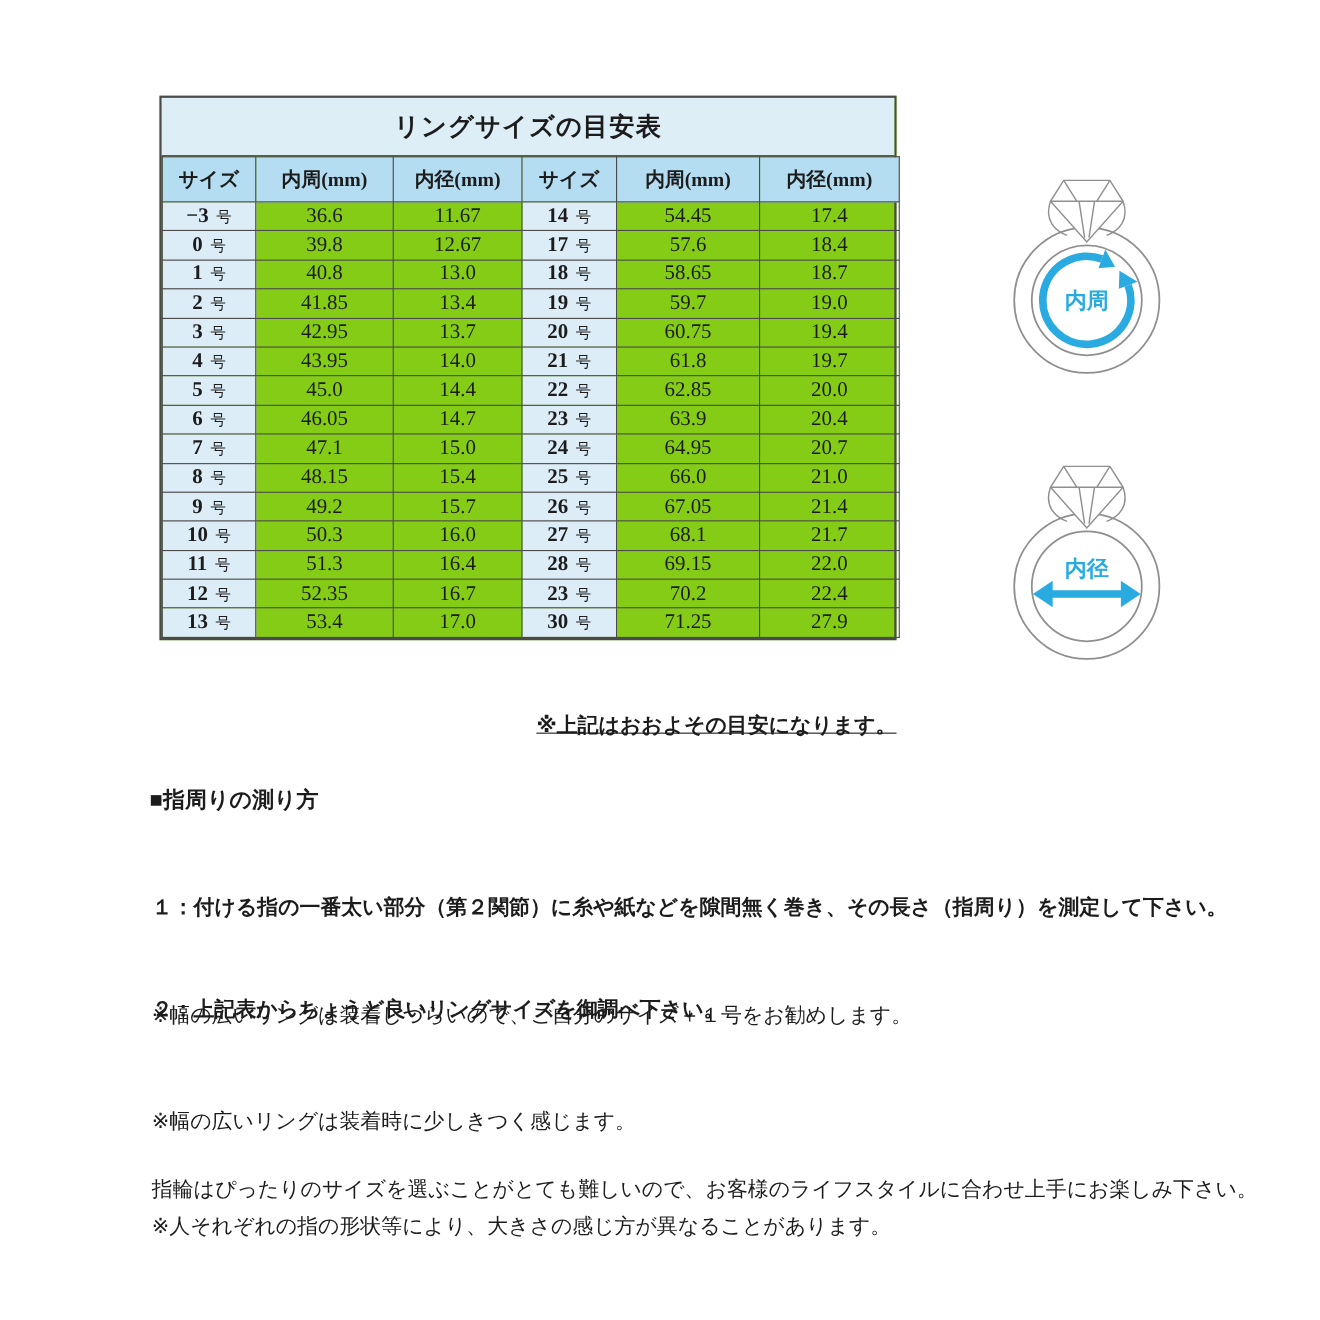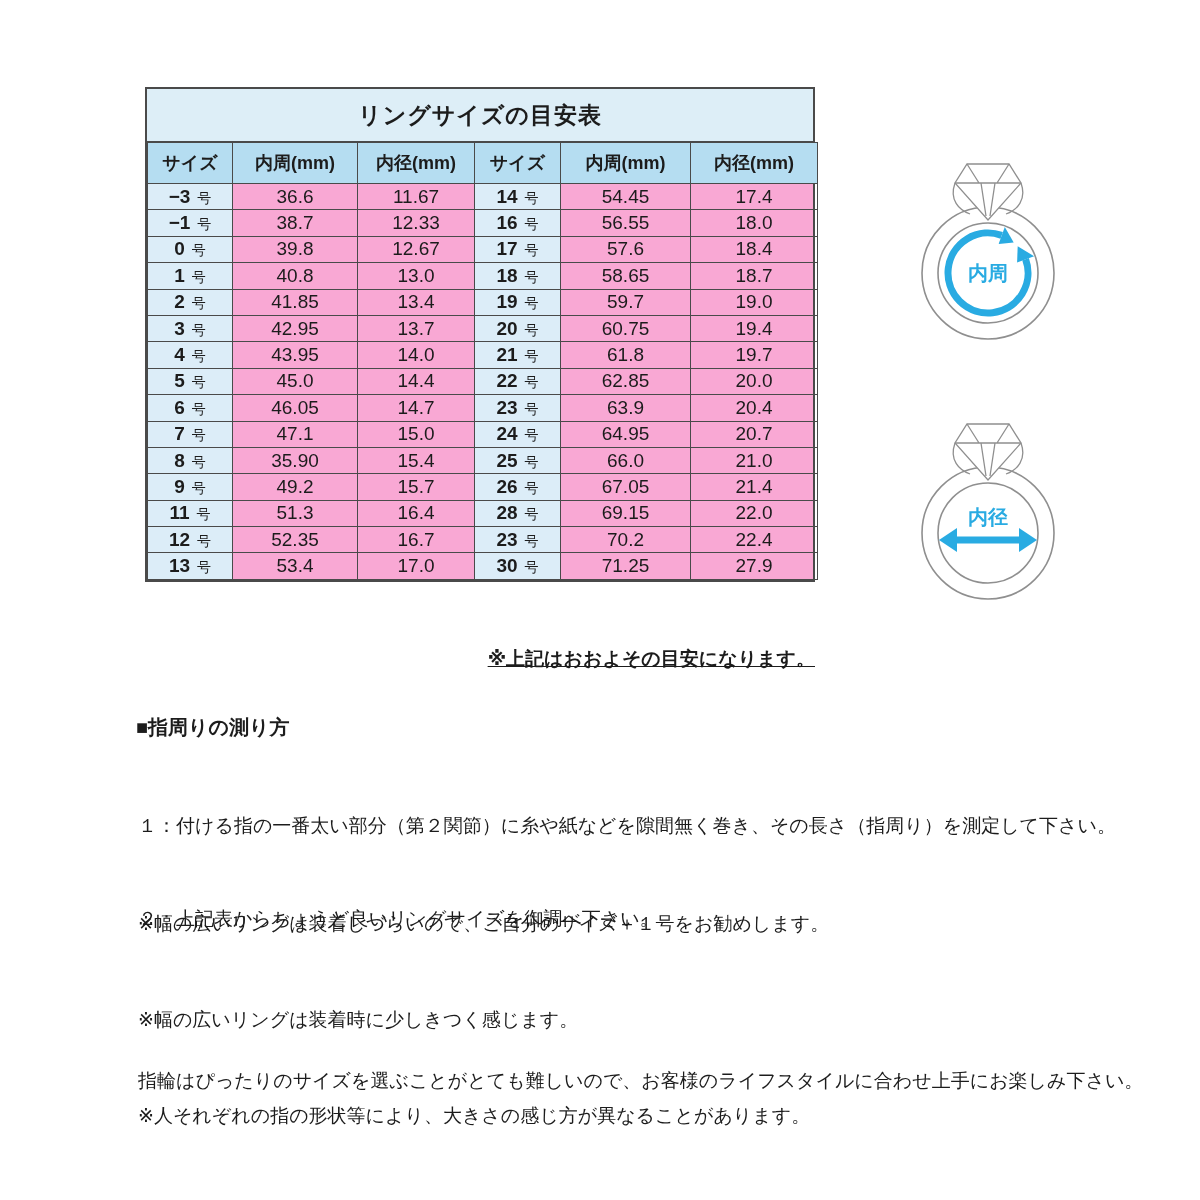--- a/index.html
+++ b/index.html
@@ -13,21 +13,21 @@
   }
   *{box-sizing:border-box;}
   html,body{margin:0;padding:0;}
   body{
     width:1200px;height:1200px;background:#ffffff;position:relative;
     font-family:"Liberation Sans","DejaVu Sans",sans-serif;color:var(--text);
   }
   
   .size-table{
     position:absolute;left:145px;top:87px;width:670px;
-    border:2px solid var(--border);background:#f9a8d4;
+    border:2px solid var(--border);background:#84cc16;font-family:Liberation Serif, serif;
   }
   .tbl-title{
     height:53px;background:var(--title-bg);border-bottom:1px solid var(--border);
     display:flex;align-items:center;justify-content:center;
     font-size:23px;font-weight:bold;letter-spacing:1px;
   }
   .size-table table{
     width:100%;border-collapse:collapse;table-layout:fixed;
   }
   .size-table th,.size-table td{
@@ -48,21 +48,21 @@
   .ring{position:absolute;width:150px;height:190px;}
   .ring-top{left:913px;top:158px;}
   .ring-bottom{left:913px;top:418px;}
   .gray-outline{fill:#ffffff;stroke:var(--ring-gray);stroke-width:1.6px;}
   .gray-line{fill:none;stroke:var(--ring-gray);stroke-width:1.3px;}
   .blue-stroke{fill:none;stroke:var(--accent);stroke-width:7px;}
   .blue-fill{fill:var(--accent);stroke:none;}
   .blue-label{fill:var(--accent);font-size:20px;font-weight:bold;font-family:inherit;}
   
   .heading{position:absolute;left:136px;top:714px;font-size:20px;font-weight:bold;}
-  .steps{position:absolute;left:138px;top:748px;font-size:19px;line-height:31px;white-space:pre;}
+  .steps{position:absolute;left:138px;top:748px;font-size:19px;line-height:31px;white-space:pre;font-weight:bold;}
   .notes{position:absolute;left:138px;top:844px;font-size:19px;line-height:32px;white-space:pre;}
   .footer-line{position:absolute;left:138px;top:1068px;font-size:19px;}
 </style>
 </head>
 <body>
 
 <div class="size-table">
   <div class="tbl-title">リングサイズの目安表</div>
   <table>
     <colgroup>
@@ -86,28 +86,20 @@
     <tbody>
         <tr>
           <td class="size"><span class="num">−3</span><span class="suffix">号</span></td>
           <td class="val">36.6</td>
           <td class="val">11.67</td>
           <td class="size"><span class="num">14</span><span class="suffix">号</span></td>
           <td class="val">54.45</td>
           <td class="val">17.4</td>
         </tr>
         <tr>
-          <td class="size"><span class="num">−1</span><span class="suffix">号</span></td>
-          <td class="val">38.7</td>
-          <td class="val">12.33</td>
-          <td class="size"><span class="num">16</span><span class="suffix">号</span></td>
-          <td class="val">56.55</td>
-          <td class="val">18.0</td>
-        </tr>
-        <tr>
           <td class="size"><span class="num">0</span><span class="suffix">号</span></td>
           <td class="val">39.8</td>
           <td class="val">12.67</td>
           <td class="size"><span class="num">17</span><span class="suffix">号</span></td>
           <td class="val">57.6</td>
           <td class="val">18.4</td>
         </tr>
         <tr>
           <td class="size"><span class="num">1</span><span class="suffix">号</span></td>
           <td class="val">40.8</td>
@@ -159,33 +151,41 @@
         <tr>
           <td class="size"><span class="num">7</span><span class="suffix">号</span></td>
           <td class="val">47.1</td>
           <td class="val">15.0</td>
           <td class="size"><span class="num">24</span><span class="suffix">号</span></td>
           <td class="val">64.95</td>
           <td class="val">20.7</td>
         </tr>
         <tr>
           <td class="size"><span class="num">8</span><span class="suffix">号</span></td>
-          <td class="val">35.90</td>
+          <td class="val">48.15</td>
           <td class="val">15.4</td>
           <td class="size"><span class="num">25</span><span class="suffix">号</span></td>
           <td class="val">66.0</td>
           <td class="val">21.0</td>
         </tr>
         <tr>
           <td class="size"><span class="num">9</span><span class="suffix">号</span></td>
           <td class="val">49.2</td>
           <td class="val">15.7</td>
           <td class="size"><span class="num">26</span><span class="suffix">号</span></td>
           <td class="val">67.05</td>
           <td class="val">21.4</td>
+        </tr>
+        <tr>
+          <td class="size"><span class="num">10</span><span class="suffix">号</span></td>
+          <td class="val">50.3</td>
+          <td class="val">16.0</td>
+          <td class="size"><span class="num">27</span><span class="suffix">号</span></td>
+          <td class="val">68.1</td>
+          <td class="val">21.7</td>
         </tr>
         <tr>
           <td class="size"><span class="num">11</span><span class="suffix">号</span></td>
           <td class="val">51.3</td>
           <td class="val">16.4</td>
           <td class="size"><span class="num">28</span><span class="suffix">号</span></td>
           <td class="val">69.15</td>
           <td class="val">22.0</td>
         </tr>
         <tr>

